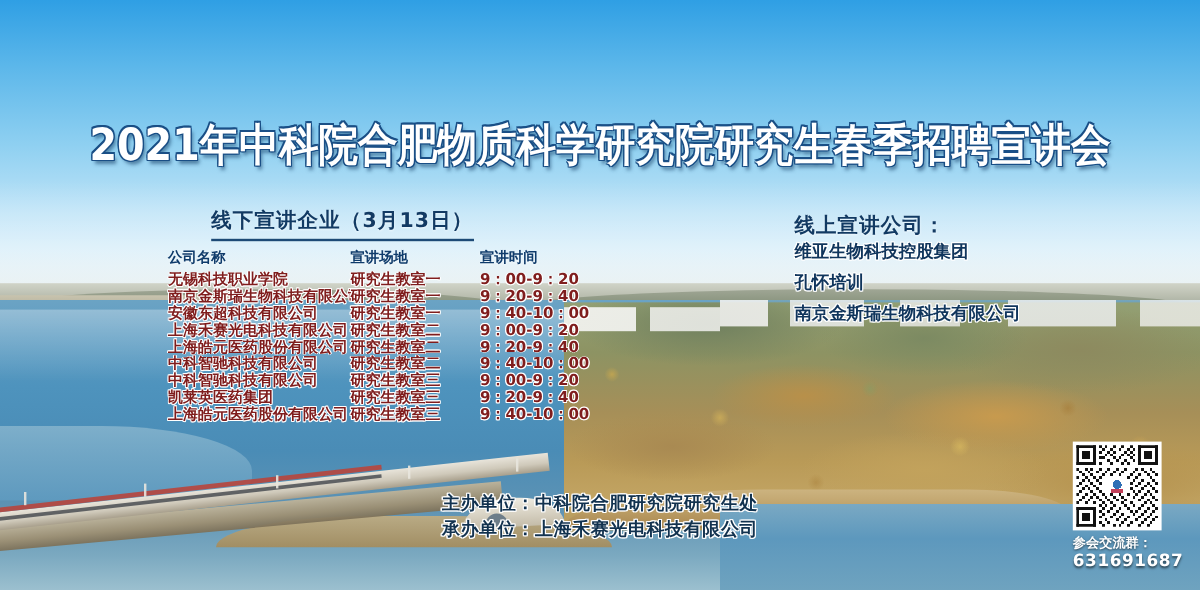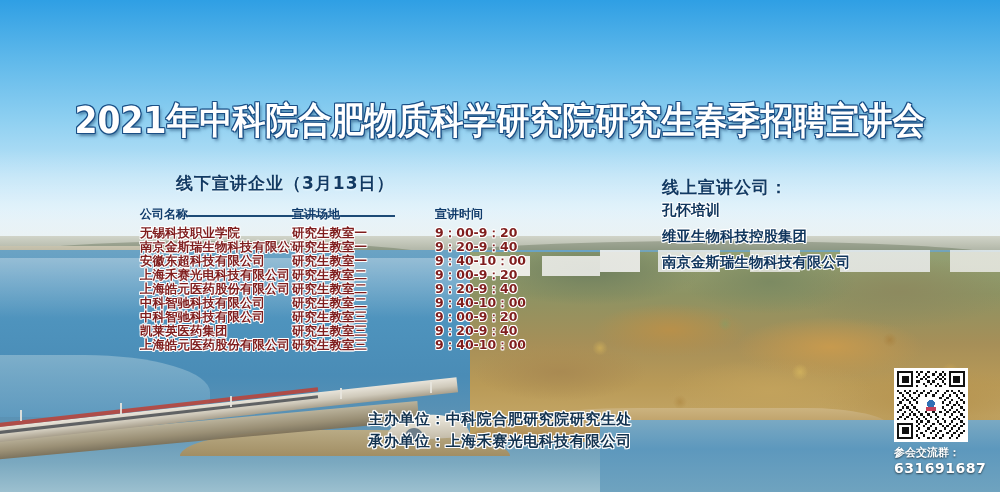--- a/index.html
+++ b/index.html
@@ -209,21 +209,21 @@
       2px 3px 3px rgba(20,60,100,.55);
     transform:scaleY(1.12);
     transform-origin:center top;
   }
 
   .offline-head{
     position:absolute;left:176px;top:172px;
     font-size:17px;font-weight:700;color:#123a63;
     letter-spacing:1px;
     border-bottom:2px solid #1d4a76;
-    padding-bottom:20px;
+    padding-bottom:4px;
     white-space:nowrap;
     text-shadow:0 1px 2px rgba(255,255,255,.7);
   }
 
   .tbl{
     position:absolute;left:140px;top:206px;
     font-size:12px;color:#10355c;
     white-space:nowrap;
   }
   .tbl .hrow{
@@ -234,21 +234,21 @@
   .tbl .row{
     display:flex;font-weight:700;font-size:12.5px;
     color:#7f1d1d;
     line-height:14px;
     text-shadow:
       .7px 0 0 #fff,-.7px 0 0 #fff,0 .7px 0 #fff,0 -.7px 0 #fff,
       .7px .7px 0 #fff,-.7px -.7px 0 #fff,.7px -.7px 0 #fff,-.7px .7px 0 #fff;
   }
   .c-name{width:152px;}
   .c-venue{width:108px;}
-  .c-time{width:110px;margin-left:35px;}
+  .c-time{width:110px;}
   .tbl .hrow .c-name{width:152px;}
   .tbl .hrow .c-venue{width:108px;}
 
   .online-head{
     position:absolute;left:662px;top:176px;
     font-size:17px;font-weight:700;color:#123a63;
     letter-spacing:1px;white-space:nowrap;
     text-shadow:0 1px 2px rgba(255,255,255,.7);
   }
   .online-list{
@@ -397,22 +397,22 @@
     </div>
     <div class="row">
       <div class="c-name">上海皓元医药股份有限公司</div>
       <div class="c-venue">研究生教室三</div>
       <div class="c-time">9：40-10：00</div>
     </div>
   </div>
 
   <div class="online-head">线上宣讲公司：</div>
   <div class="online-list">
+    <div class="oitem">维亚生物科技控股集团</div>
     <div class="oitem">孔怀培训</div>
-    <div class="oitem">维亚生物科技控股集团</div>
     <div class="oitem">南京金斯瑞生物科技有限公司</div>
   </div>
 
   <div class="organizers">
     <div>主办单位：中科院合肥研究院研究生处</div>
     <div>承办单位：上海禾赛光电科技有限公司</div>
   </div>
 
   <div class="qr-wrap">
     <div class="qr">

